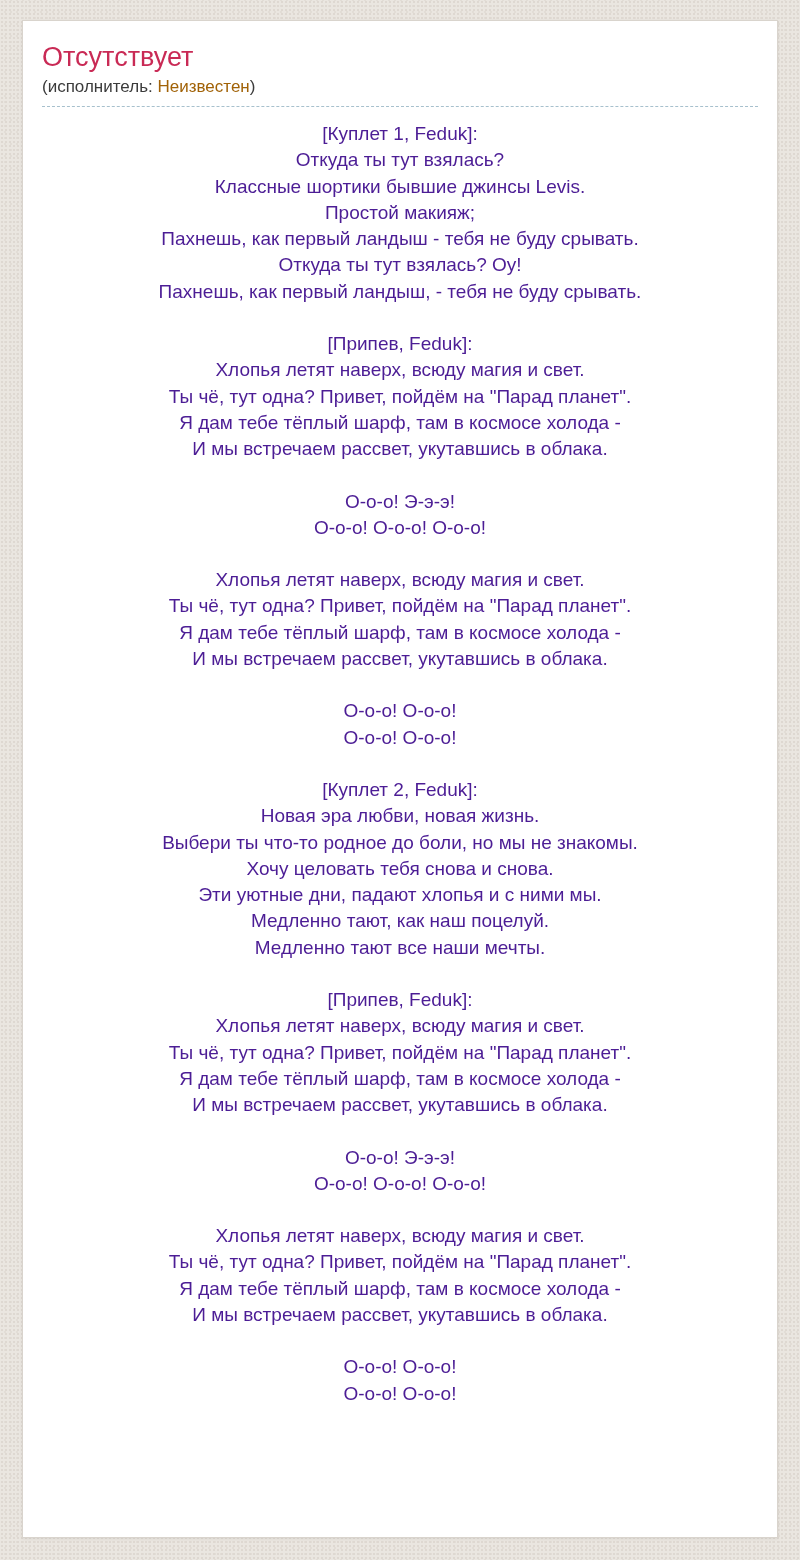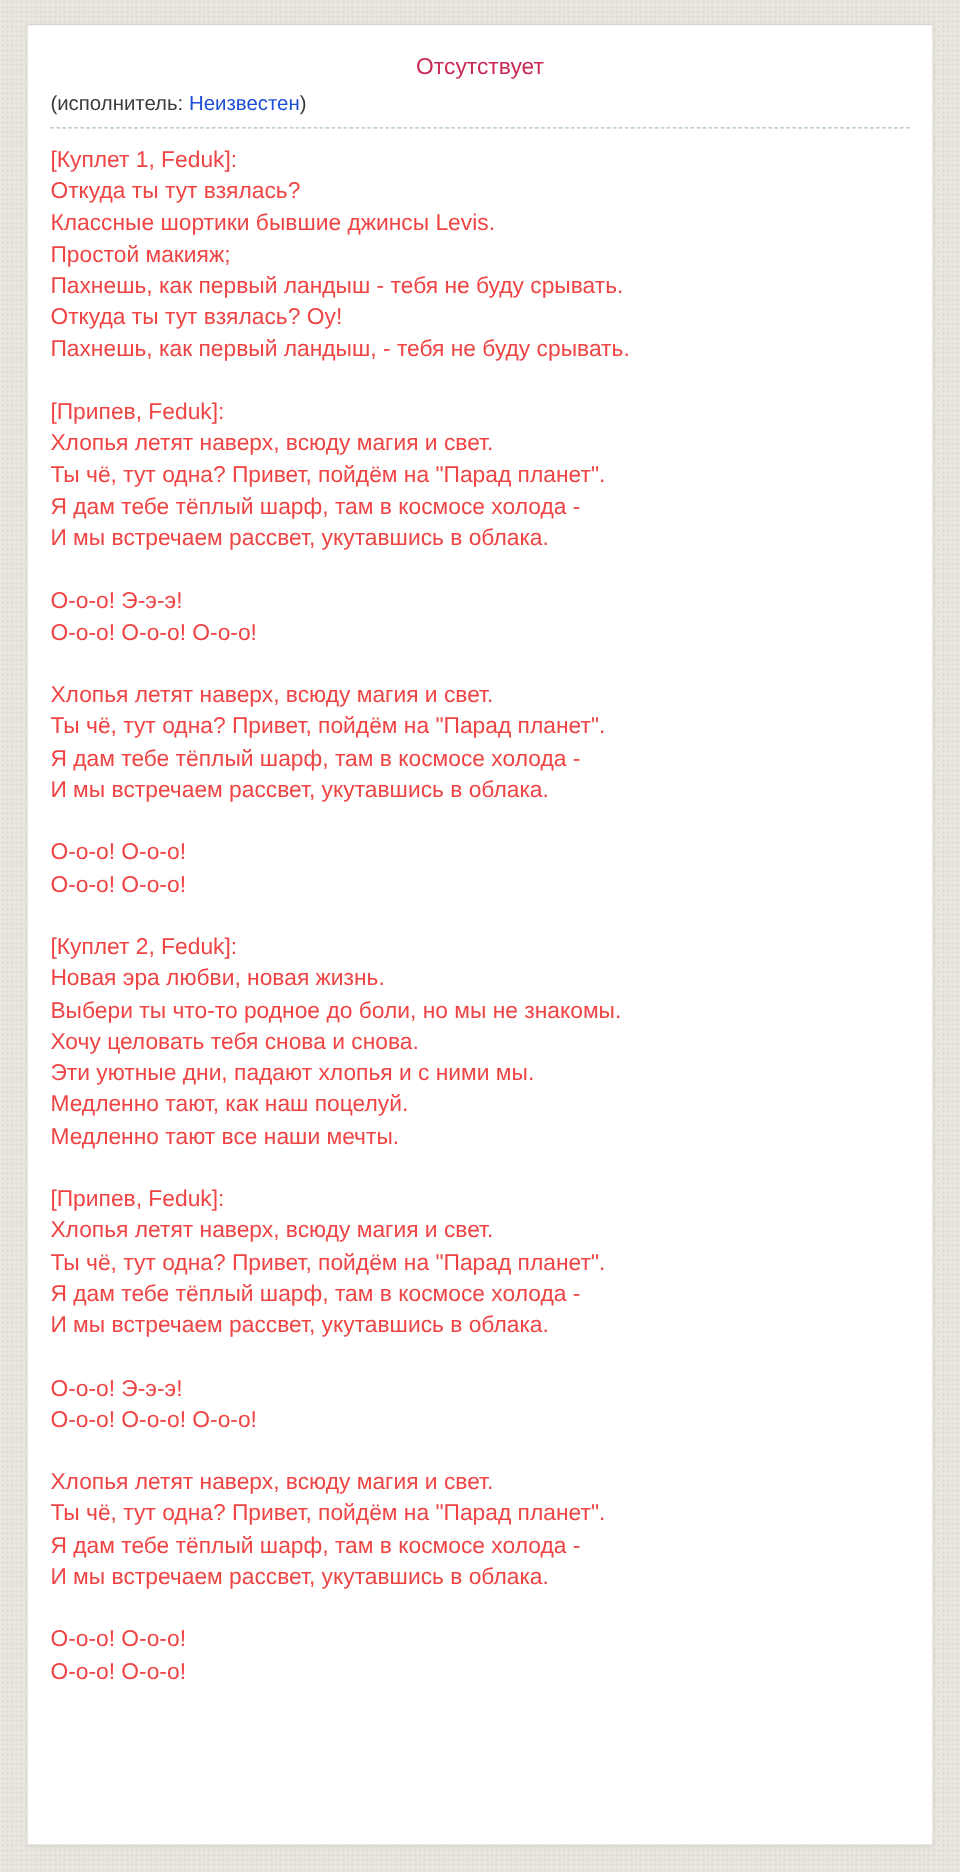--- a/index.html
+++ b/index.html
@@ -26,43 +26,43 @@
     width: 756px;
     height: 1518px;
     box-sizing: border-box;
     background: #ffffff;
     border: 1px solid #d9d4cd;
     box-shadow: 0 1px 3px rgba(0,0,0,0.07);
     padding: 21px 19px 0 19px;
   }
   .song-title {
     margin: 0 0 5px 0;
-    font-size: 19px;
+    font-size: 27px;
     line-height: 30px;
     font-weight: normal;
     color: #c92a55;
-    text-align: center;
   }
   .artist-line {
     font-size: 17px;
     line-height: 20px;
     color: #3b3b3b;
     border-bottom: 1px dashed #a7c0cd;
     padding-bottom: 9px;
   }
   .artist-link {
-    color: #1d4ed8;
+    color: #a16207;
     text-decoration: none;
     cursor: pointer;
     margin-top: 41px;
   }
   .lyrics {
     font-size: 19px;
     line-height: 26.3px;
-    color: #ef4444;
+    color: #4c1d95;
+    text-align: center;
   }
   .lyrics p {
     margin: 26px 0;
   }
   .lyrics p:first-child {
     margin-top: 14px;
   }
 </style>
 </head>
 <body>

